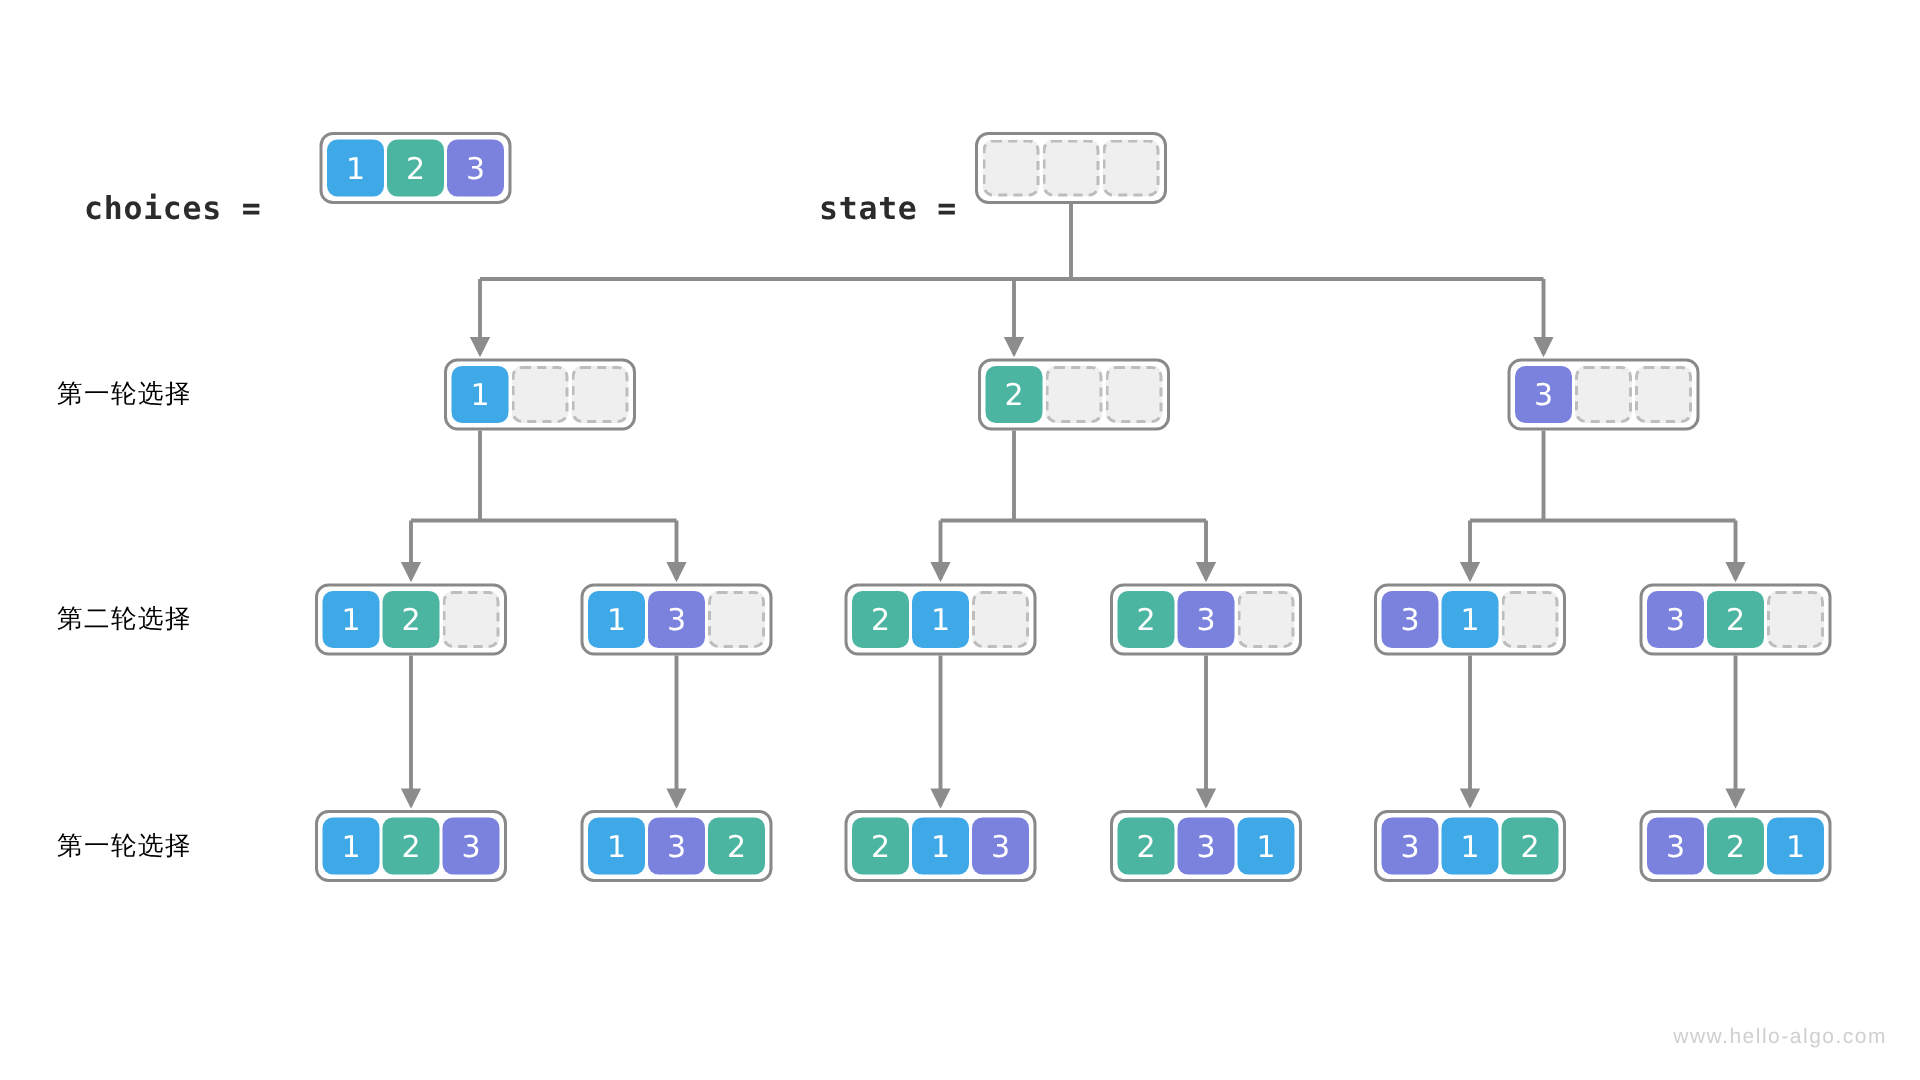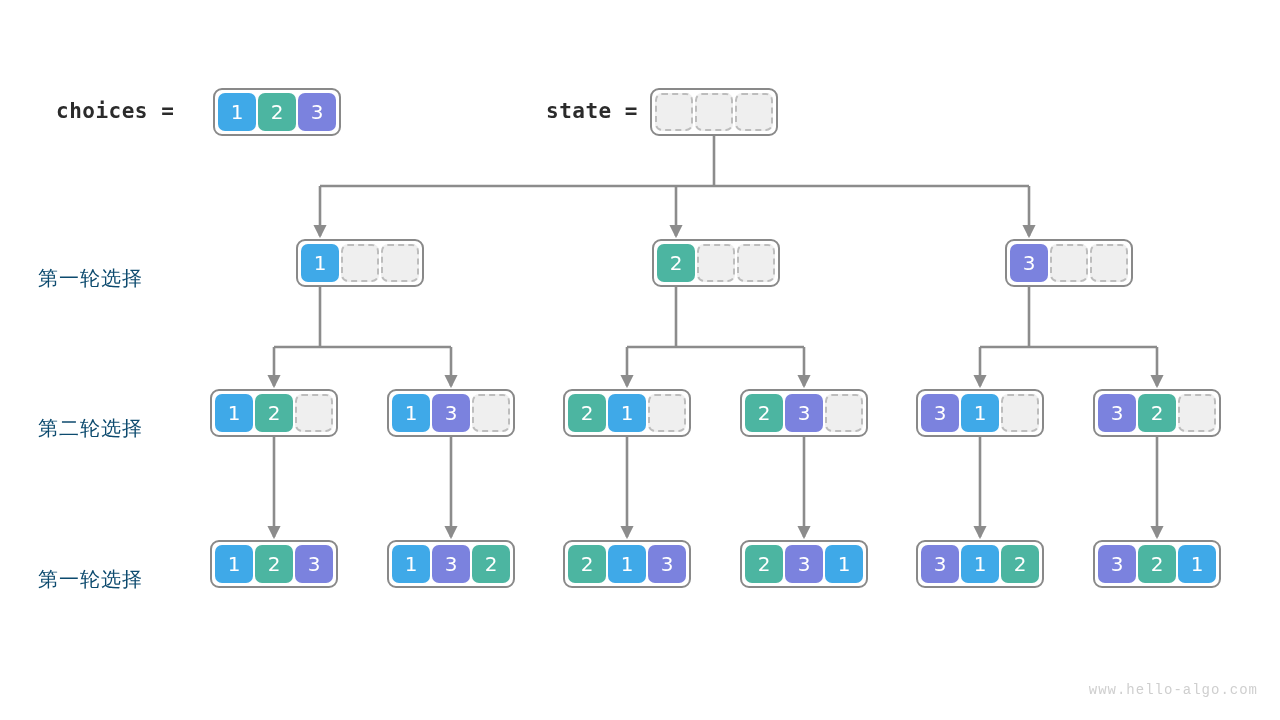--- a/index.html
+++ b/index.html
@@ -30,31 +30,31 @@
 
   
   .hdr-label {
     position: absolute;
     font-family: "DejaVu Sans Mono", "Liberation Mono", monospace;
     font-weight: bold;
     font-size: 21px;
     color: #2b2b2b;
     white-space: nowrap;
     letter-spacing: 0.5px;
+    margin-top: 28px;
   }
 
   
   .row-label {
     position: absolute;
     font-family: "DejaVu Sans", "Liberation Sans", sans-serif;
-    font-size: 20px;
-    color: #0c4a6e;
+    font-size: 17px;
+    color: #000000;
     white-space: nowrap;
     letter-spacing: 1px;
-    margin-top: 14px;
   }
 
   
   .node {
     position: absolute;
     display: flex;
     align-items: center;
     box-sizing: border-box;
     border: 2px solid #898989;
     border-radius: 9px;
@@ -78,21 +78,21 @@
   .cell.empty {
     background: #efefef;
     border: 2px dashed #bdbdbd;
     color: transparent;
   }
 
   .watermark {
     position: absolute;
     right: 22px;
     bottom: 22px;
-    font-family: Liberation Mono, monospace;
+    font-family: Liberation Sans, sans-serif;
     font-size: 14px;
     color: #cfcfcf;
     letter-spacing: 1px;
   }
 </style>
 </head>
 <body>
 
 <div id="stage">
 

